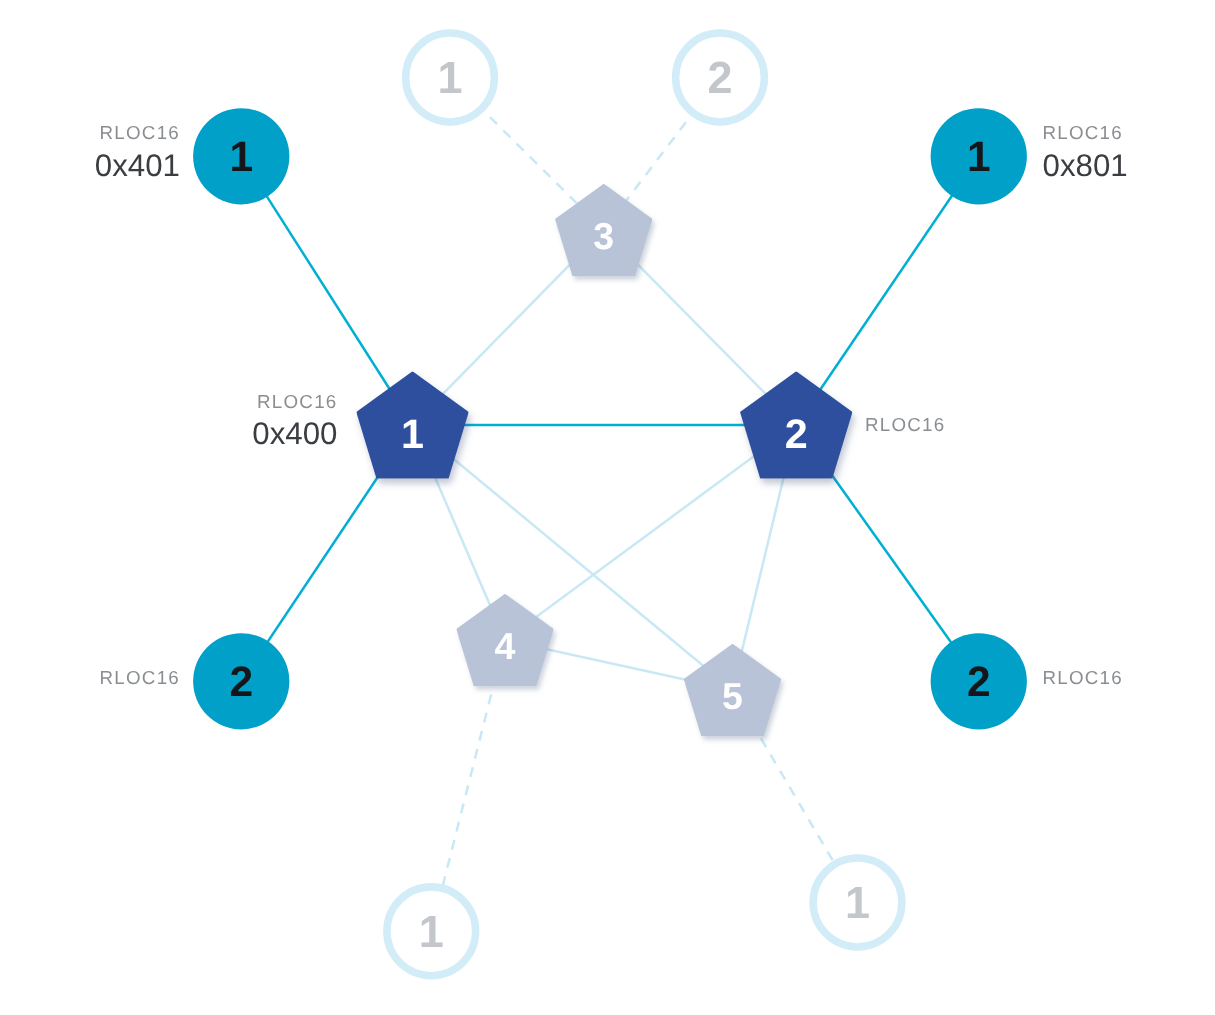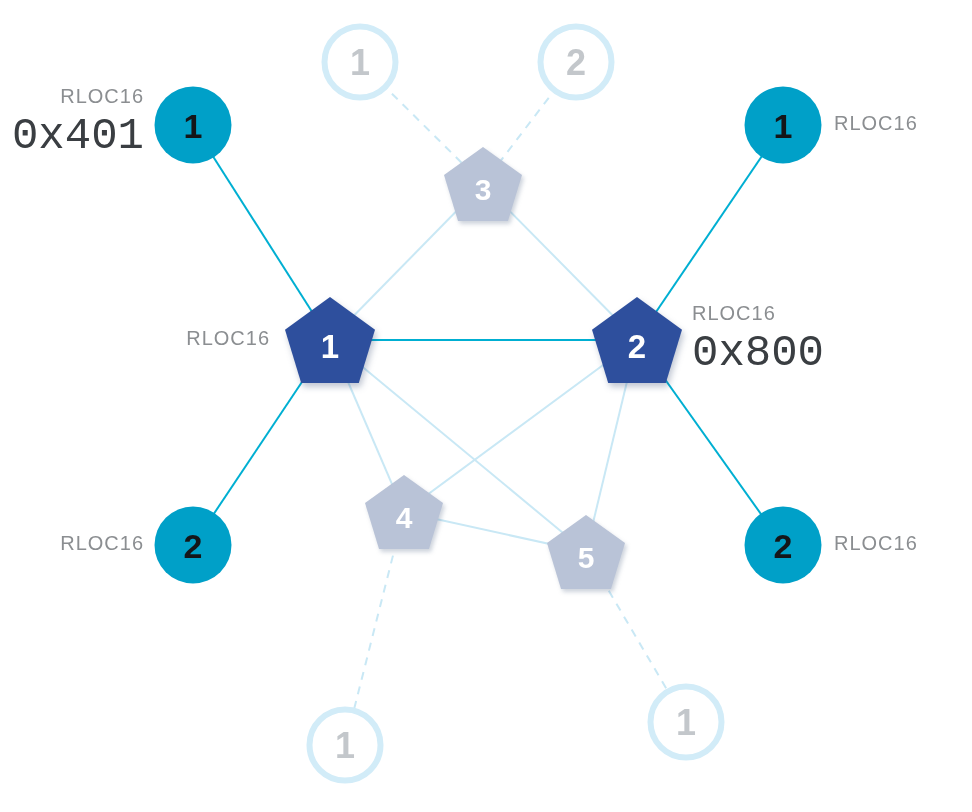--- a/index.html
+++ b/index.html
@@ -46,26 +46,26 @@
     clip-path:polygon(50% 0%, 100% 38%, 82% 100%, 18% 100%, 0% 38%);
   }
   .router-active .shape{background:var(--router-active,#2e4f9d);}
   .router-faded .shape{background:var(--router-faded,#b9c3d7);}
   .router-active .num,.router-faded .num{margin-top:12px;}
 
   .label{position:absolute;white-space:nowrap;}
   .label.left{transform:translate(0,-50%);text-align:left;}
   .label.right{transform:translate(-100%,-50%);text-align:right;}
   .label .rloc{
-    display:block;font-size:20px;letter-spacing:1px;
+    display:block;font-size:15px;letter-spacing:1px;
     color:var(--label-rloc,#8b8e91);
   }
   .label .addr{
-    display:block;margin-top:3px;font-size:44px;
-    font-family:Liberation Mono, monospace;
+    display:block;margin-top:3px;font-size:25px;
+    font-family:Liberation Sans, sans-serif;
     color:var(--label-addr,#3a3e42);
   }
 </style>
 </head>
 <body>
 
 <div id="stage">
   <svg id="edges" viewBox="0 0 972 812" xmlns="http://www.w3.org/2000/svg">
       <line x1="193" y1="125" x2="330" y2="340" class="edge active"></line>
       <line x1="193" y1="545" x2="330" y2="340" class="edge active"></line>
@@ -130,28 +130,29 @@
         <span class="num">1</span>
       </div>
     </div>
   <div id="labels">
       <div class="label right" style="left: 144px; top: 123px;">
         <span class="rloc">RLOC16</span>
         <span class="addr">0x401</span>
       </div>
       <div class="label right" style="left: 270px; top: 338px;">
         <span class="rloc">RLOC16</span>
+        <span class="addr">0x400</span>
       </div>
       <div class="label right" style="left: 144px; top: 543px;">
         <span class="rloc">RLOC16</span>
       </div>
       <div class="label left" style="left: 834px; top: 123px;">
         <span class="rloc">RLOC16</span>
+        <span class="addr">0x801</span>
       </div>
       <div class="label left" style="left: 692px; top: 340px;">
         <span class="rloc">RLOC16</span>
-        <span class="addr">0x800</span>
       </div>
       <div class="label left" style="left: 834px; top: 543px;">
         <span class="rloc">RLOC16</span>
       </div>
     </div>
 </div>
 
 </body></html>

